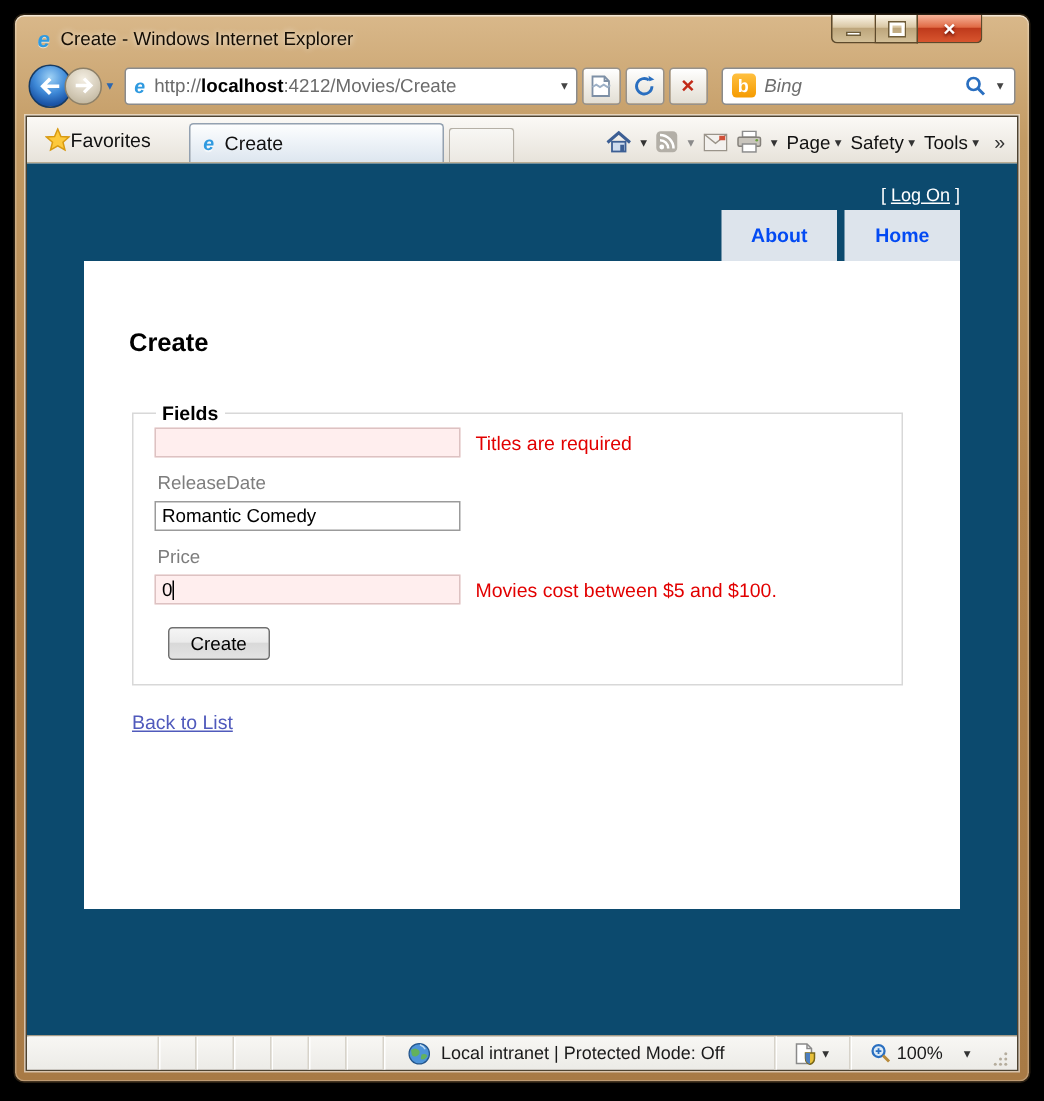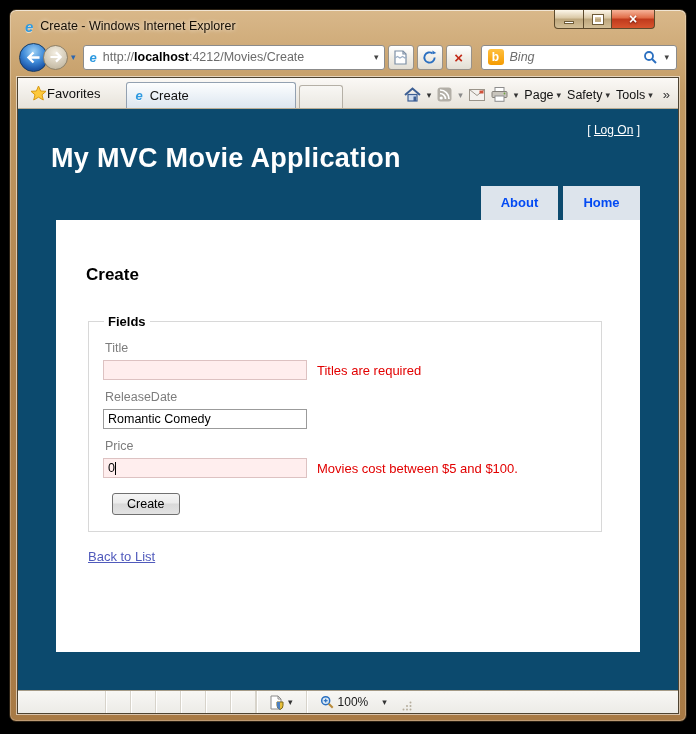--- a/index.html
+++ b/index.html
@@ -238,33 +238,31 @@
           <span class="overflow">»</span>
         </div>
       </div>
 
       <div class="viewport">
         <div class="logon">
           <span>[</span>
           <a href="#">Log On</a>
           <span>]</span>
         </div>
-        <div class="app-title">My MVC Movie Application</div>
         <div class="nav-tabs">
           <div class="nav-tab">About</div>
           <div class="nav-tab">Home</div>
         </div>
 
         <div class="main-box">
           <h2>Create</h2>
 
           <fieldset>
             <legend>Fields</legend>
 
-            <div class="f-label">Title</div>
             <div class="v-row">
               <input class="text err" type="text" value="" style="">
               <span class="v-msg">Titles are required</span>
             </div>
 
             <div class="f-label">ReleaseDate</div>
 
             <div class="v-row">
               <input class="text" type="text" value="Romantic Comedy" style="">
             </div>
@@ -284,20 +282,29 @@
       </div>
 
       <div class="statusbar">
         <div class="sb-cell w1"></div>
         <div class="sb-cell wn"></div>
         <div class="sb-cell wn"></div>
         <div class="sb-cell wn"></div>
         <div class="sb-cell wn"></div>
         <div class="sb-cell wn"></div>
         <div class="sb-cell wn"></div>
+        <div class="sb-zone">
+          <svg width="15" height="15" viewBox="0 0 15 15">
+            <circle cx="7.5" cy="7.5" r="6.8" fill="#4d93d8" stroke="#24568c" stroke-width="0.8"></circle>
+            <path d="M2 5 Q5 3 7 5 Q9 7 6 9 Q3 10 2.5 8 Z" fill="#63b25c"></path>
+            <path d="M9 8 Q12 7 13 9 Q11 12 8.5 11 Z" fill="#63b25c"></path>
+            <path d="M8 1.5 Q10.5 2.5 11.5 4.5" fill="none" stroke="#bcd9f2" stroke-width="1"></path>
+          </svg>
+          <span>Local intranet | Protected Mode: Off</span>
+        </div>
         <div class="sb-right">
           <div class="sb-sep"></div>
           <div class="sb-group">
             <svg width="14" height="15" viewBox="0 0 14 15">
               <path d="M1 1 H8 L11 4 V14 H1 Z" fill="#fff" stroke="#8a8a8a"></path>
               <path d="M8 1 V4 H11" fill="none" stroke="#8a8a8a"></path>
               <path d="M7 7 L13 7 L13 10.5 Q13 13.5 10 14.5 Q7 13.5 7 10.5 Z" fill="#e8c03a" stroke="#7a6718"></path>
               <path d="M7 7 L10 7 L10 14.5 Q7 13.5 7 10.5 Z" fill="#4d7fc0"></path>
             </svg>
             <span class="blk-caret">▾</span>

